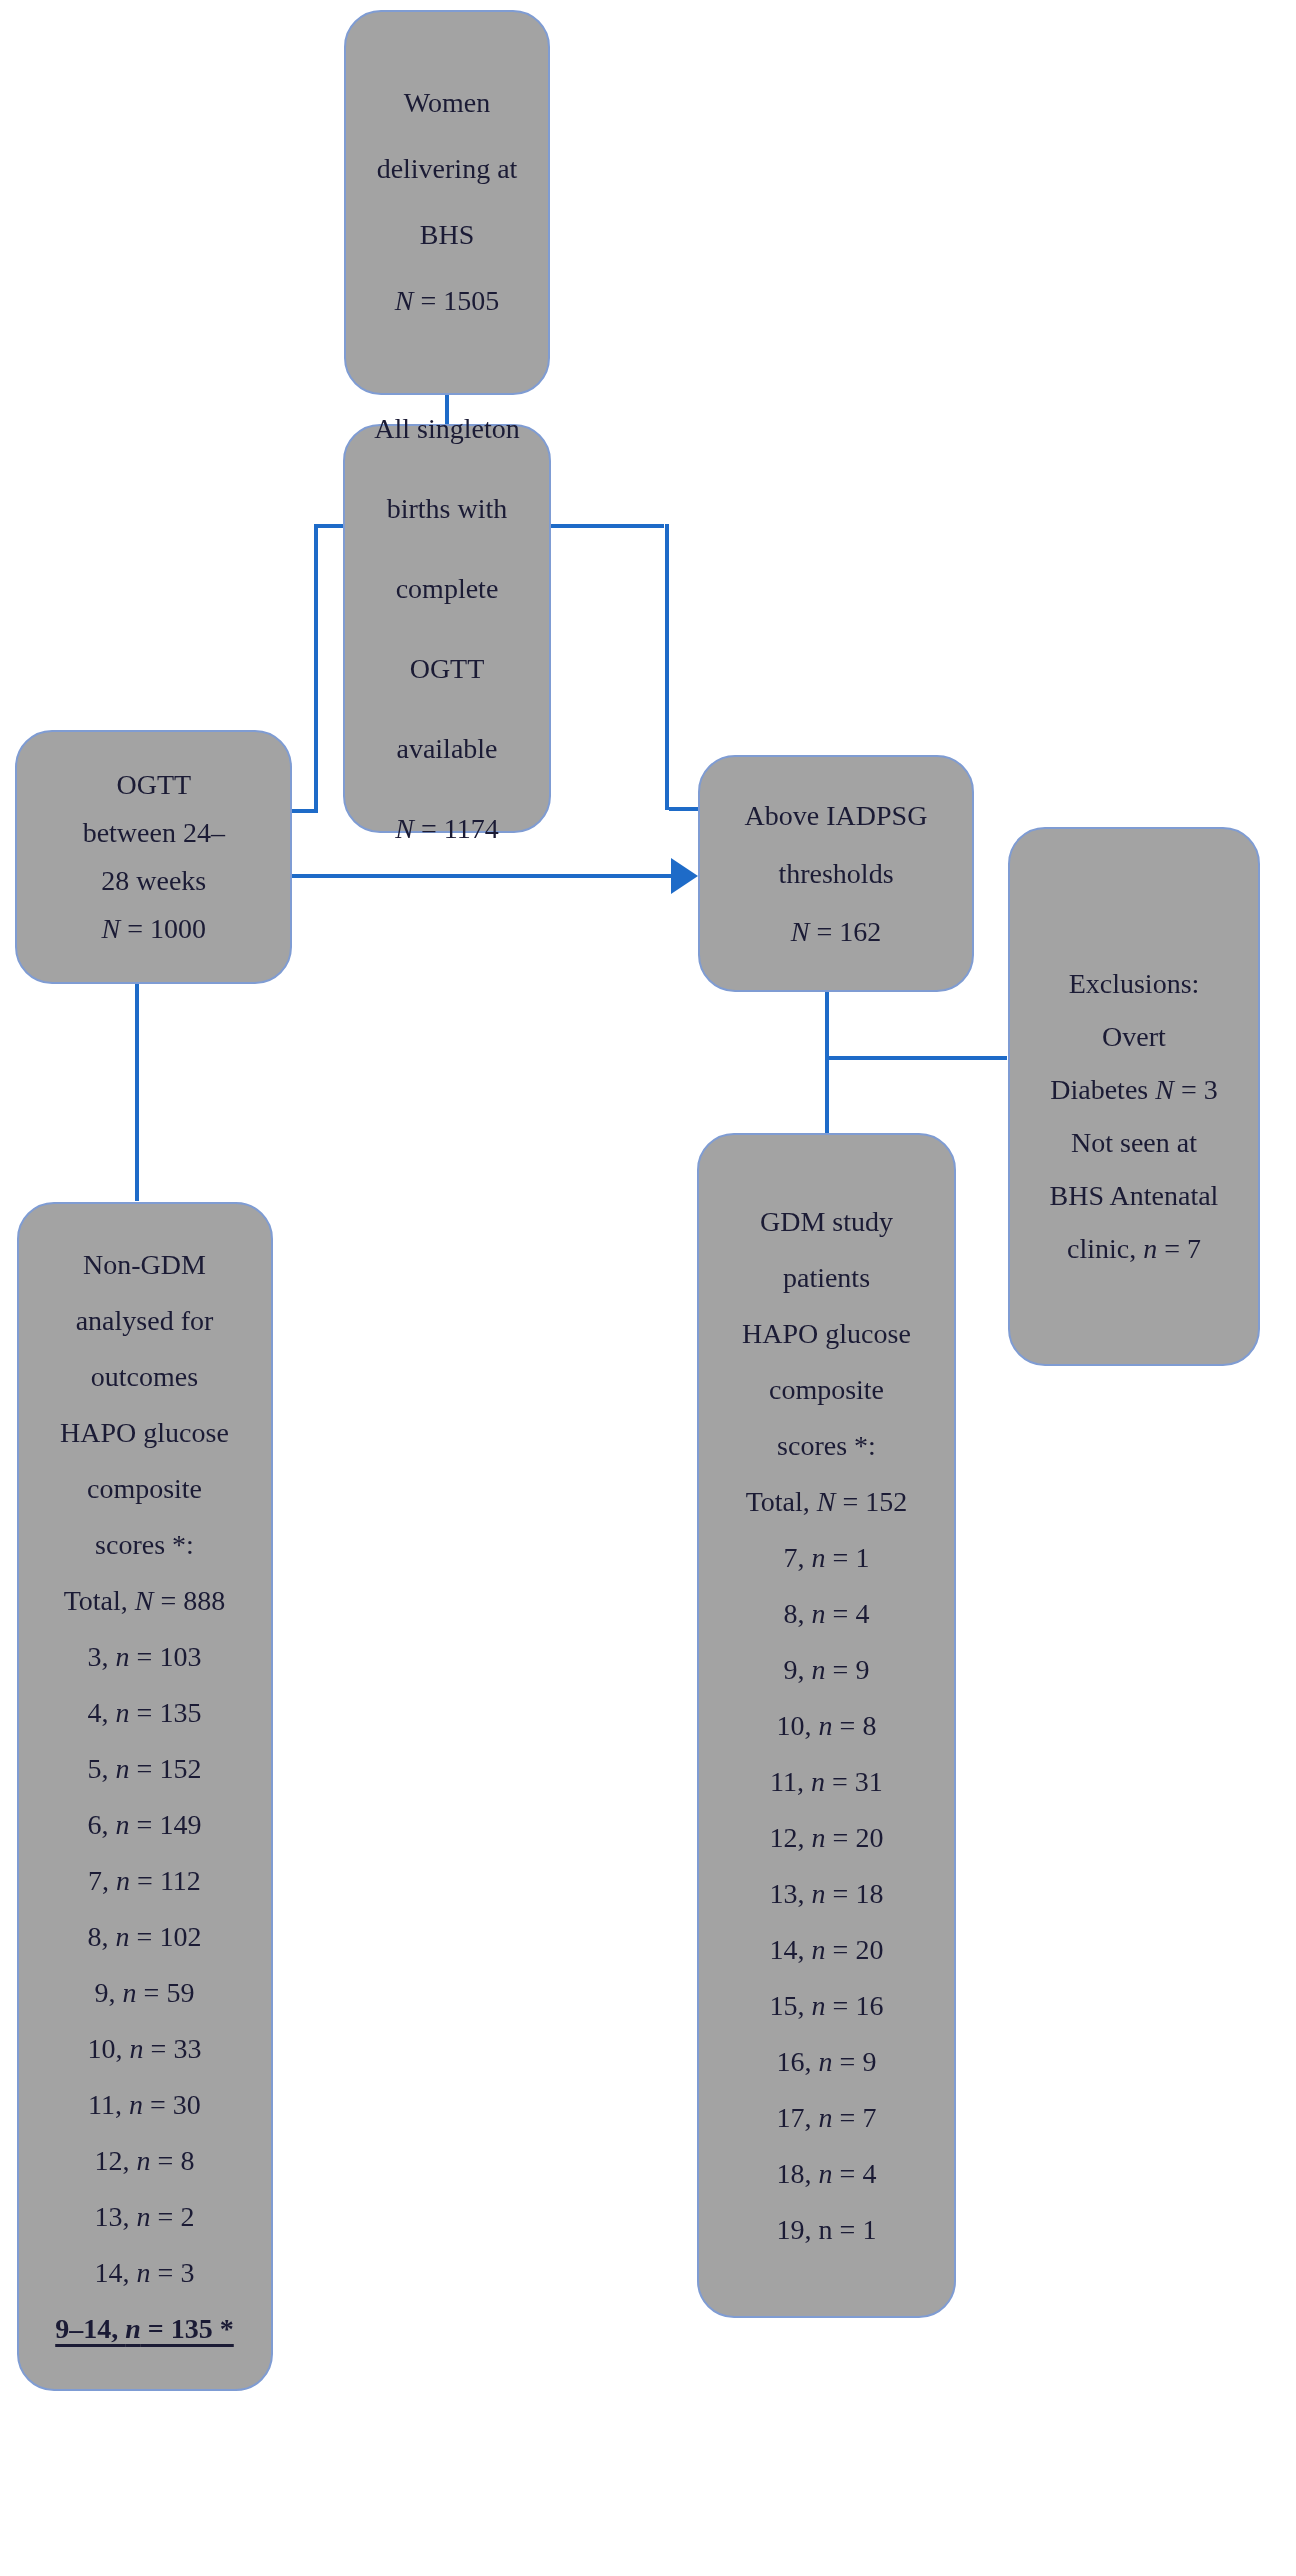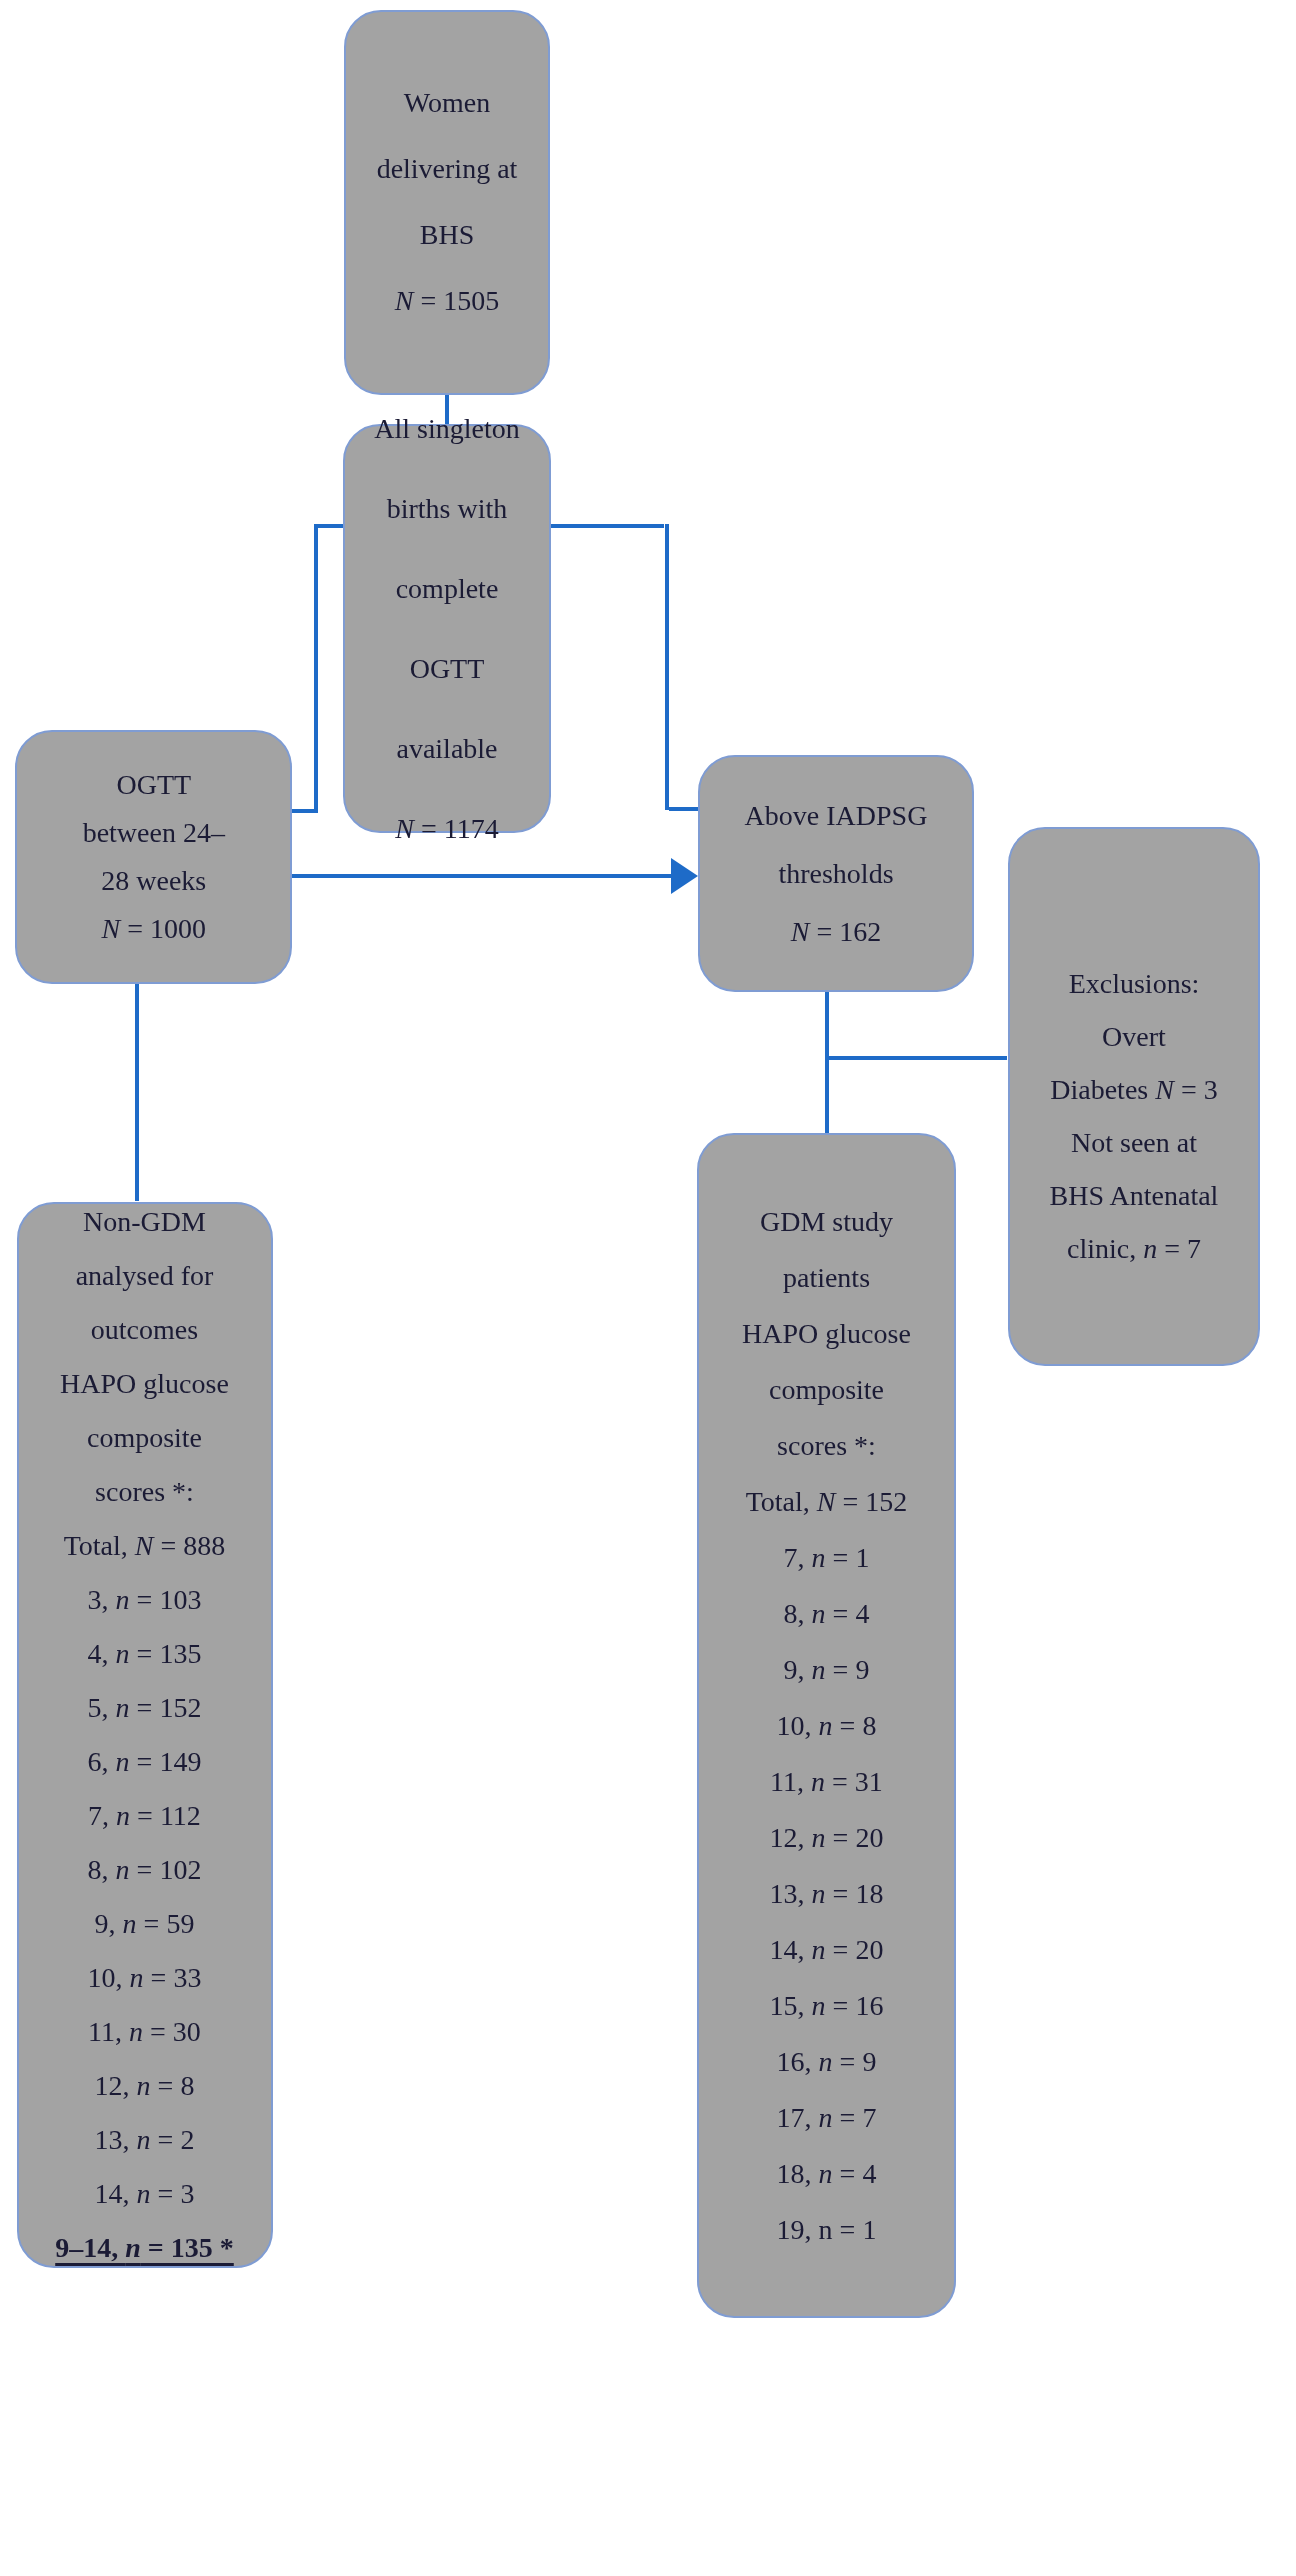--- a/index.html
+++ b/index.html
@@ -92,21 +92,21 @@
 
   <div class="box lh86 pad-top" style="left:1008px;top:827px;width:252px;height:539px;">
       <div class="line"><span>Exclusions:</span></div>
       <div class="line"><span>Overt</span></div>
       <div class="line"><span>Diabetes </span><span class="i">N</span><span> = 3</span></div>
       <div class="line"><span>Not seen at</span></div>
       <div class="line"><span>BHS Antenatal</span></div>
       <div class="line"><span>clinic, </span><span class="i">n</span><span> = 7</span></div>
     </div>
 
-  <div class="box lh92" style="left:16.5px;top:1202px;width:256px;height:1066px;gap:19px;">
+  <div class="box lh92" style="left:16.5px;top:1202px;width:256px;height:1189px;">
       <div class="line"><span>Non-GDM</span></div>
       <div class="line"><span>analysed for</span></div>
       <div class="line"><span>outcomes</span></div>
       <div class="line"><span>HAPO glucose</span></div>
       <div class="line"><span>composite</span></div>
       <div class="line"><span>scores *:</span></div>
       <div class="line"><span>Total, </span><span class="i">N</span><span> = 888</span></div>
       <div class="line"><span>3, </span><span class="i">n</span><span> = 103</span></div>
       <div class="line"><span>4, </span><span class="i">n</span><span> = 135</span></div>
       <div class="line"><span>5, </span><span class="i">n</span><span> = 152</span></div>

